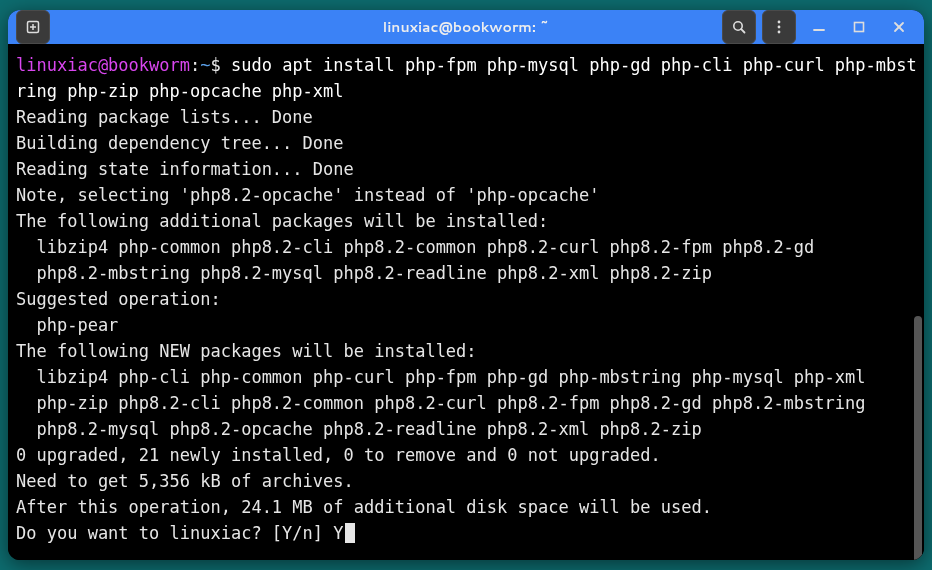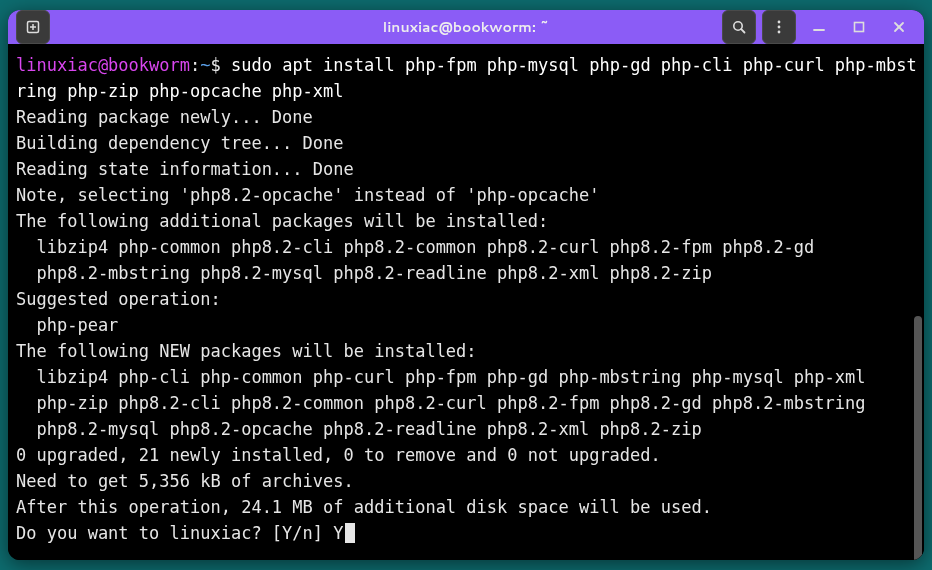--- a/index.html
+++ b/index.html
@@ -18,21 +18,21 @@
     height: 550px;
     background: #000;
     border-radius: 12px;
     overflow: hidden;
     box-shadow: 0 4px 20px rgba(0,0,0,0.5);
     display: flex;
     flex-direction: column;
   }
   .titlebar {
     height: 44px;
-    background: #8b5cf6;
+    background: #3b82f6;
     display: flex;
     align-items: center;
     padding: 0 8px;
     position: relative;
     justify-content: flex-end;
   }
   .tb-left {
     display: flex;
     align-items: center;
     gap: 6px;
@@ -155,21 +155,21 @@
       <div class="tb-btn">
         <svg class="tb-icon-svg" viewBox="0 0 16 16">
           <line x1="4" y1="4" x2="12" y2="12" stroke="#ddd" stroke-width="1.8" stroke-linecap="round"></line>
           <line x1="12" y1="4" x2="4" y2="12" stroke="#ddd" stroke-width="1.8" stroke-linecap="round"></line>
         </svg>
       </div>
     </div>
   </div>
 
   <div class="term"><span class="userhost">linuxiac@bookworm</span><span class="colon">:</span><span class="tilde">~</span><span class="dollar">$</span><span class="cmd"> <span>sudo apt install php-fpm php-mysql php-gd php-cli php-curl php-mbstring php-zip php-opcache php-xml</span></span>
-<span>Reading package newly... Done</span>
+<span>Reading package lists... Done</span>
 <span>Building dependency tree... Done</span>
 <span>Reading state information... Done</span>
 <span>Note, selecting 'php8.2-opcache' instead of 'php-opcache'</span>
 <span>The following additional packages will be installed:</span>
 <span class="p-indent">libzip4 php-common php8.2-cli php8.2-common php8.2-curl php8.2-fpm php8.2-gd</span>
 <span class="p-indent">php8.2-mbstring php8.2-mysql php8.2-readline php8.2-xml php8.2-zip</span>
 <span>Suggested operation:</span>
 <span class="p-indent">php-pear</span>
 <span>The following NEW packages will be installed:</span>
 <span class="p-indent">libzip4 php-cli php-common php-curl php-fpm php-gd php-mbstring php-mysql php-xml</span>

